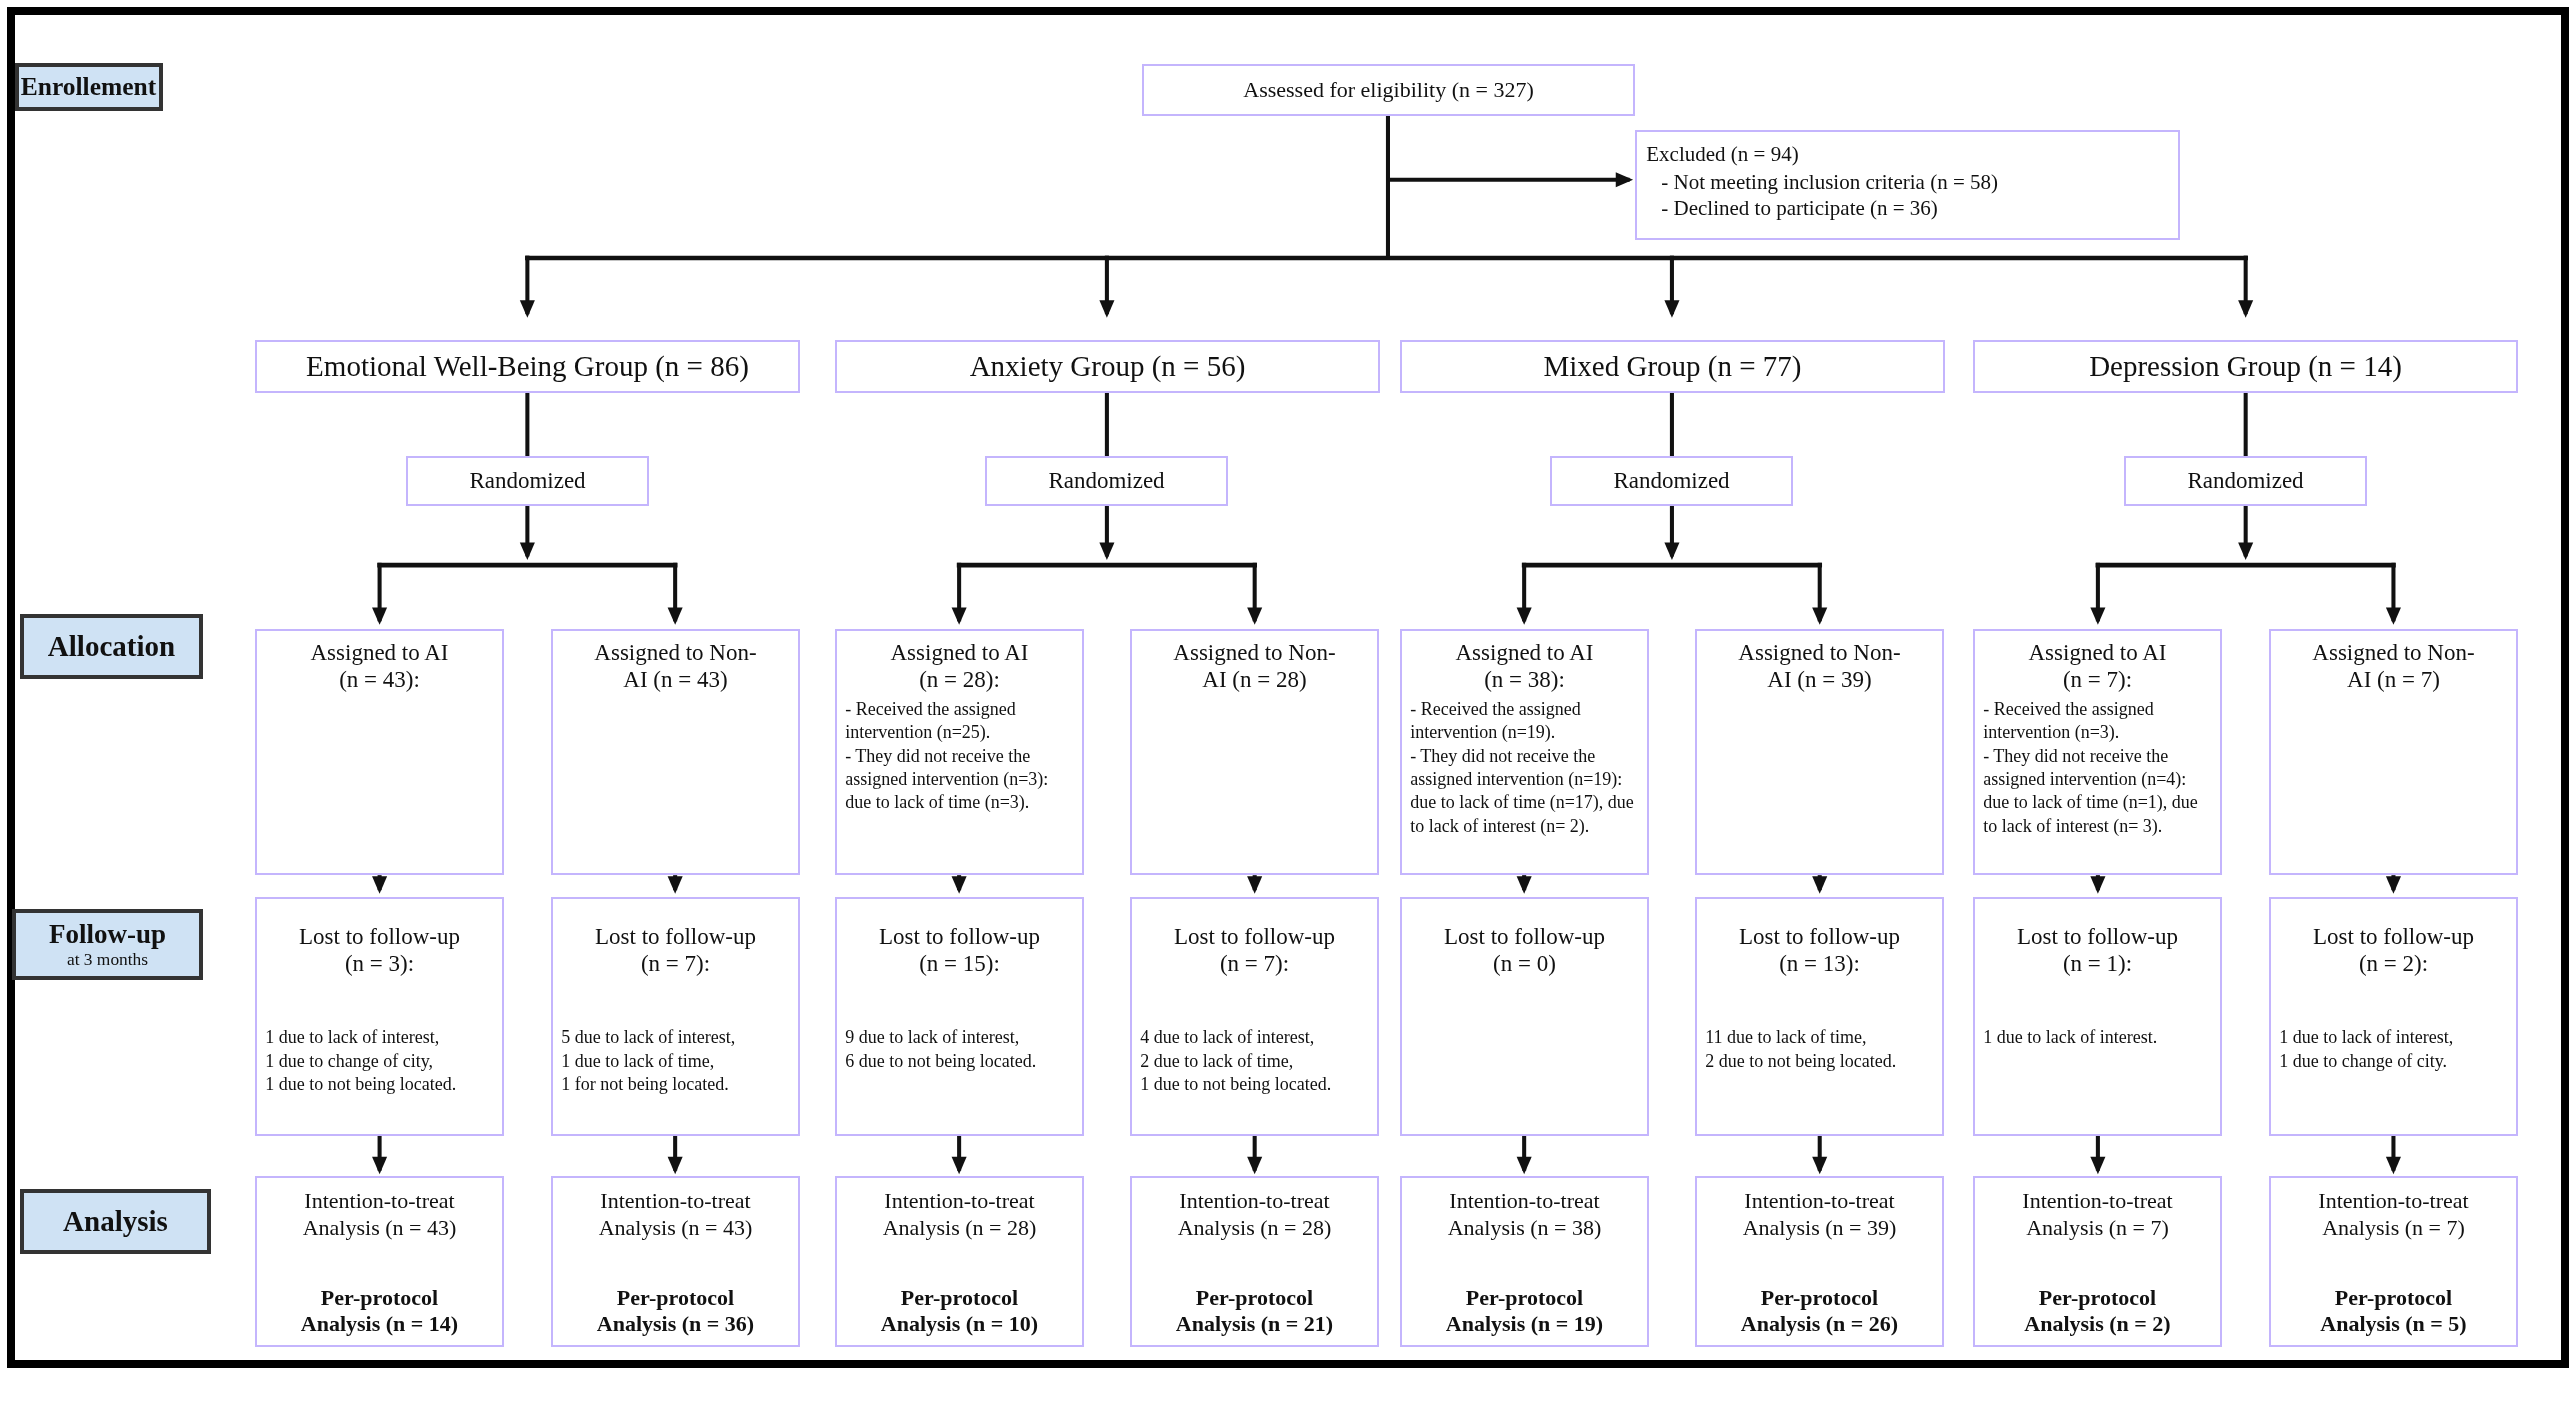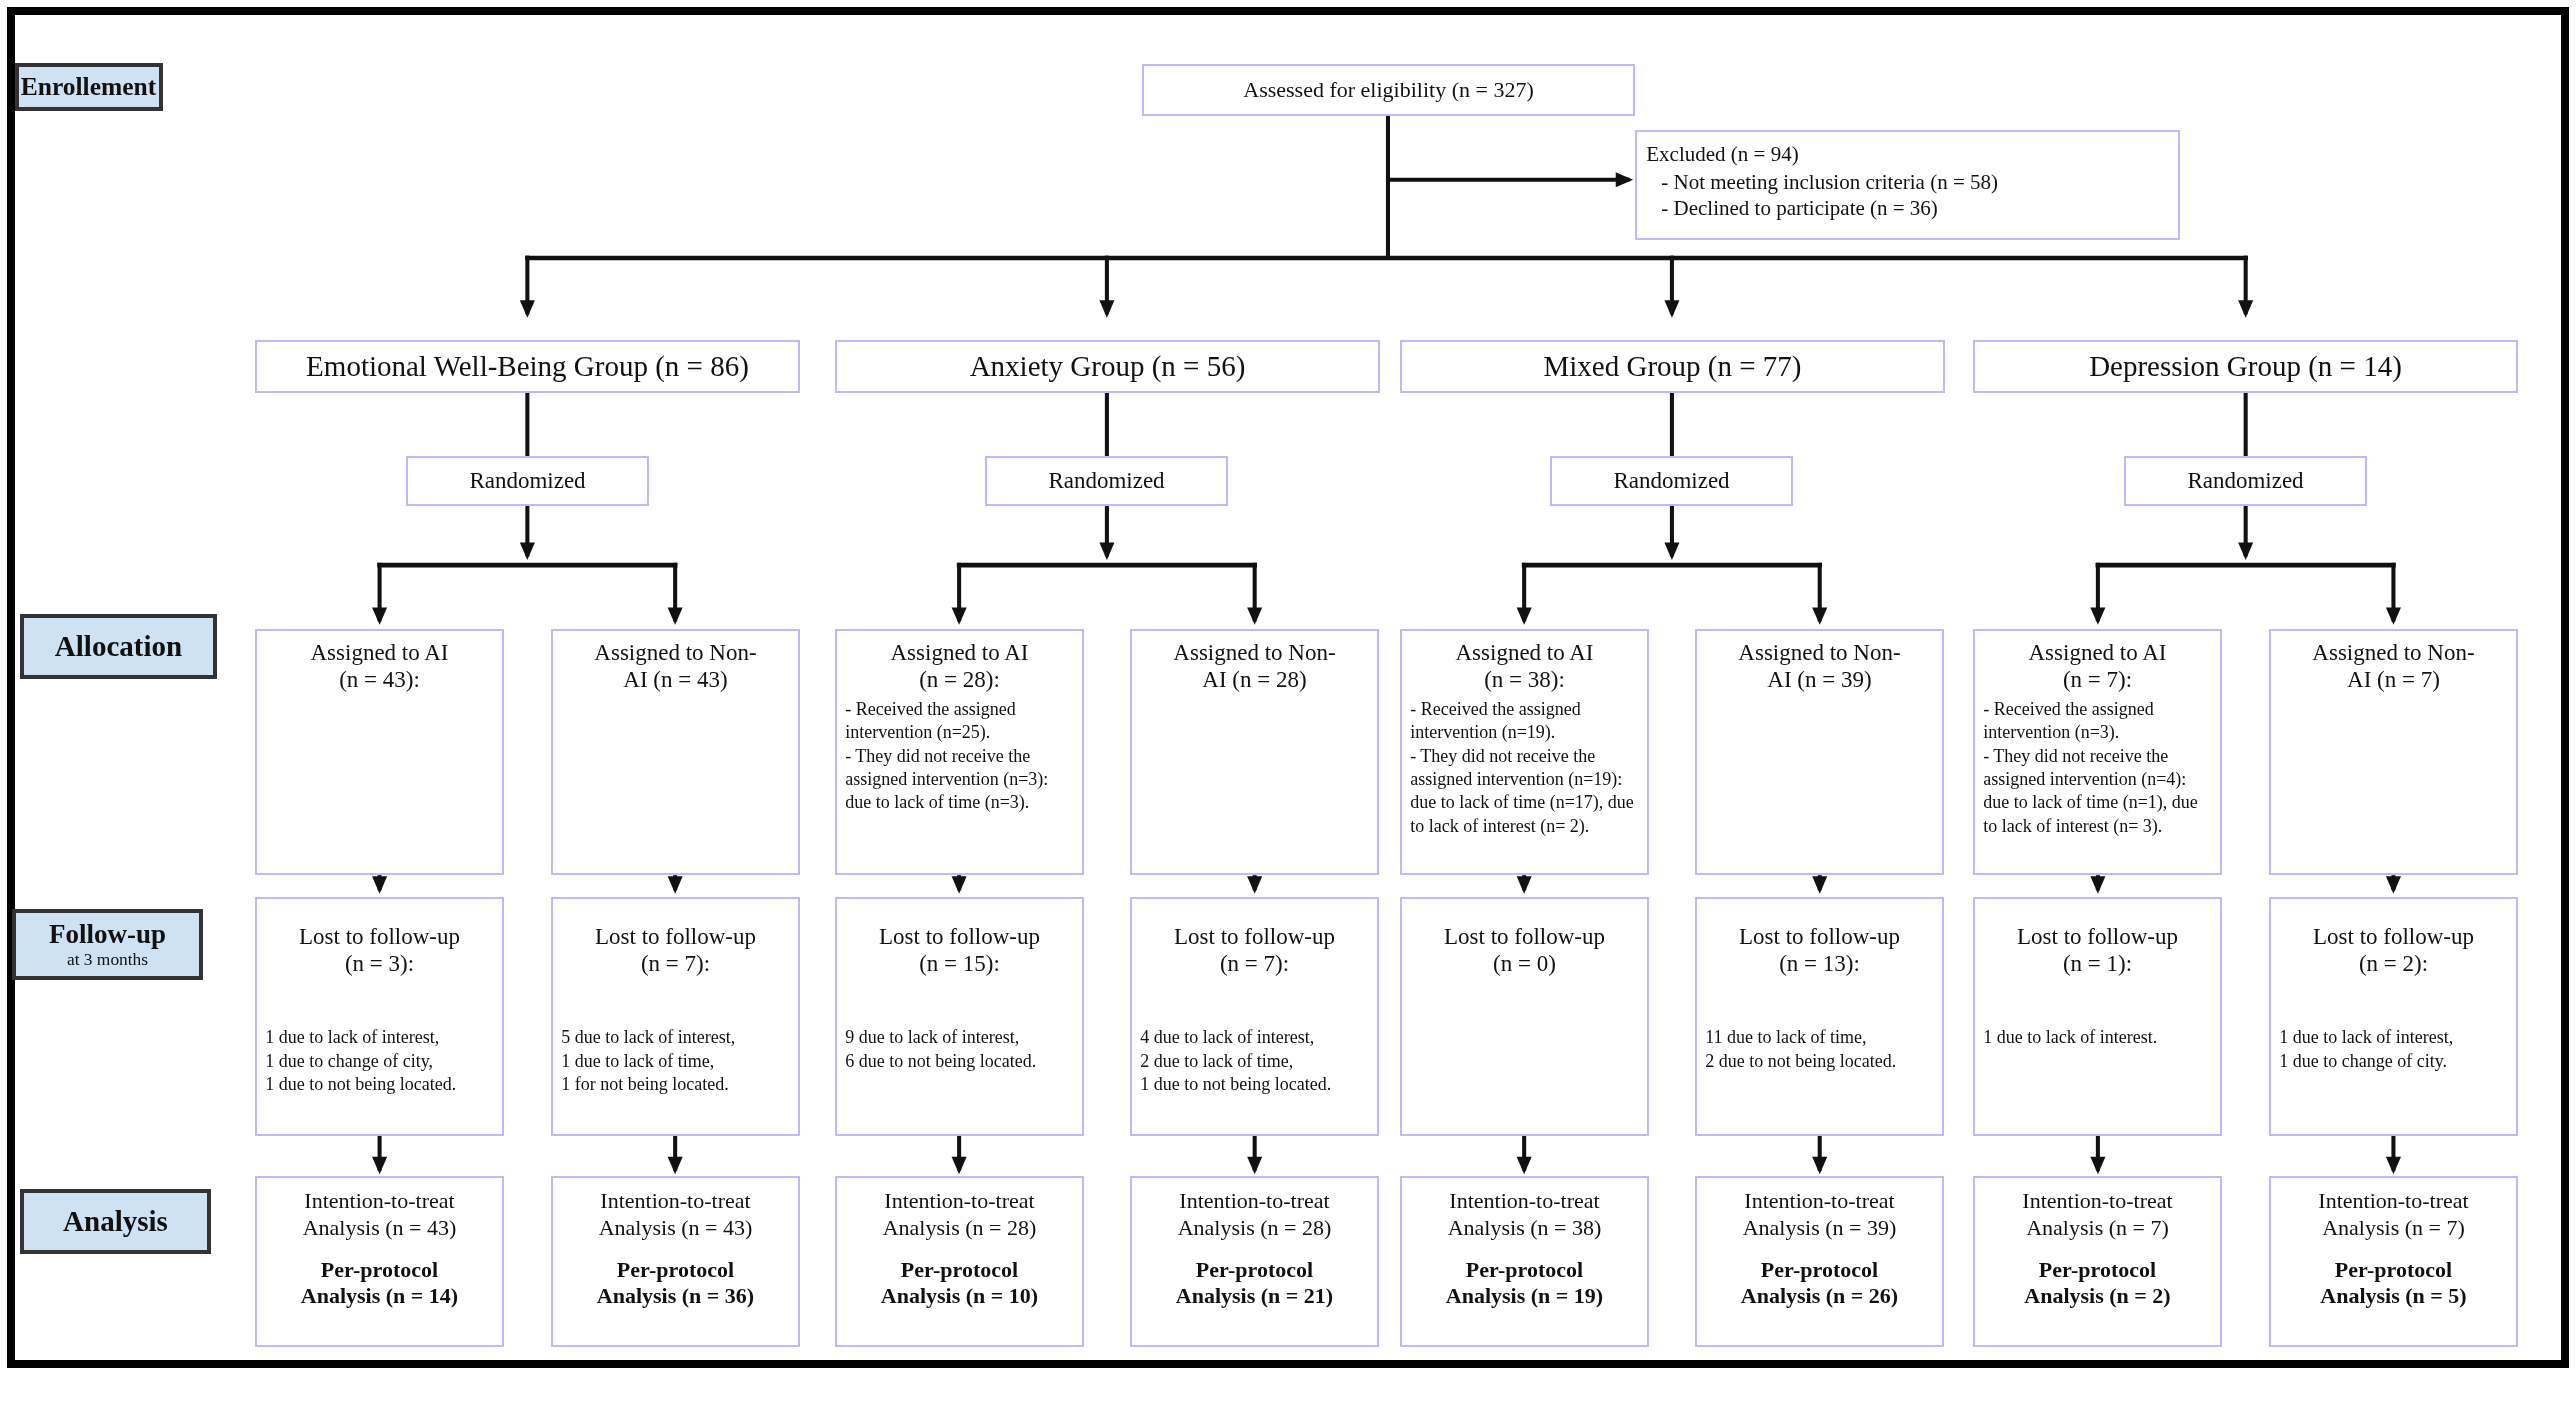--- a/index.html
+++ b/index.html
@@ -12,36 +12,36 @@
   .box{position:absolute;background:#fff;border:2px solid #c4b5fd;box-sizing:border-box;
        text-align:center;}
   .alloc{top:629px;height:246px;width:249px;padding:8px 7px 0 7px;}
   .fu{top:897px;height:239px;width:249px;padding:24px 7px 0 7px;}
   .an{top:1176px;height:171px;width:249px;padding:8px 5.8px 0 5.8px;}
 
   .bhead{font-size:23px;line-height:1.18;white-space:pre-line;}
   .bbody{font-size:18px;line-height:1.3;white-space:pre-line;text-align:left;margin-top:4.6px;padding:0 1.2px;}
   .fu .bbody{margin-top:49px;}
   .itt{font-size:22px;line-height:1.2;white-space:pre-line;margin-top:2.3px;}
-  .pp{font-size:22px;line-height:1.2;white-space:pre-line;font-weight:700;margin-top:16px;}
+  .pp{font-size:22px;line-height:1.2;white-space:pre-line;font-weight:700;margin-top:44px;}
 
   .gbox{top:340px;height:53px;width:545px;display:flex;align-items:center;justify-content:center;
         font-size:29px;}
   .rbox{top:456px;height:50px;width:243px;display:flex;align-items:center;justify-content:center;
         font-size:23px;}
   .assessed{left:1142px;top:64px;width:493px;height:52px;display:flex;align-items:center;
         justify-content:center;font-size:22px;}
   .excluded{left:1635px;top:130px;width:545px;height:110px;text-align:left;
         padding:10.4px 9.3px;font-size:21px;}
   .exbody{white-space:pre-line;margin-left:15px;line-height:1.28;margin-top:1.2px;}
 
   .seclabel{position:absolute;background:#cfe2f4;border:4.6px solid #333;box-sizing:border-box;
         display:flex;flex-direction:column;align-items:center;justify-content:center;font-weight:700;}
   #lab-enroll{left:14.5px;top:63px;width:148px;height:48px;font-size:25.5px;}
-  #lab-alloc{left:20px;top:614px;width:197px;height:65px;font-size:29px;}
+  #lab-alloc{left:20px;top:614px;width:183px;height:65px;font-size:29px;}
   #lab-fu{left:12px;top:909px;width:191px;height:71px;font-size:27px;line-height:1;}
   #lab-fu .sub{font-size:17.4px;font-weight:400;line-height:1;margin-top:3.5px;}
   #lab-an{left:20px;top:1189px;width:191px;height:65px;font-size:29px;}
 </style>
 </head>
 <body>
 
 <div id="canvas">
 
   <svg class="wires" width="2576" height="1402" viewBox="0 0 4445 2419">

